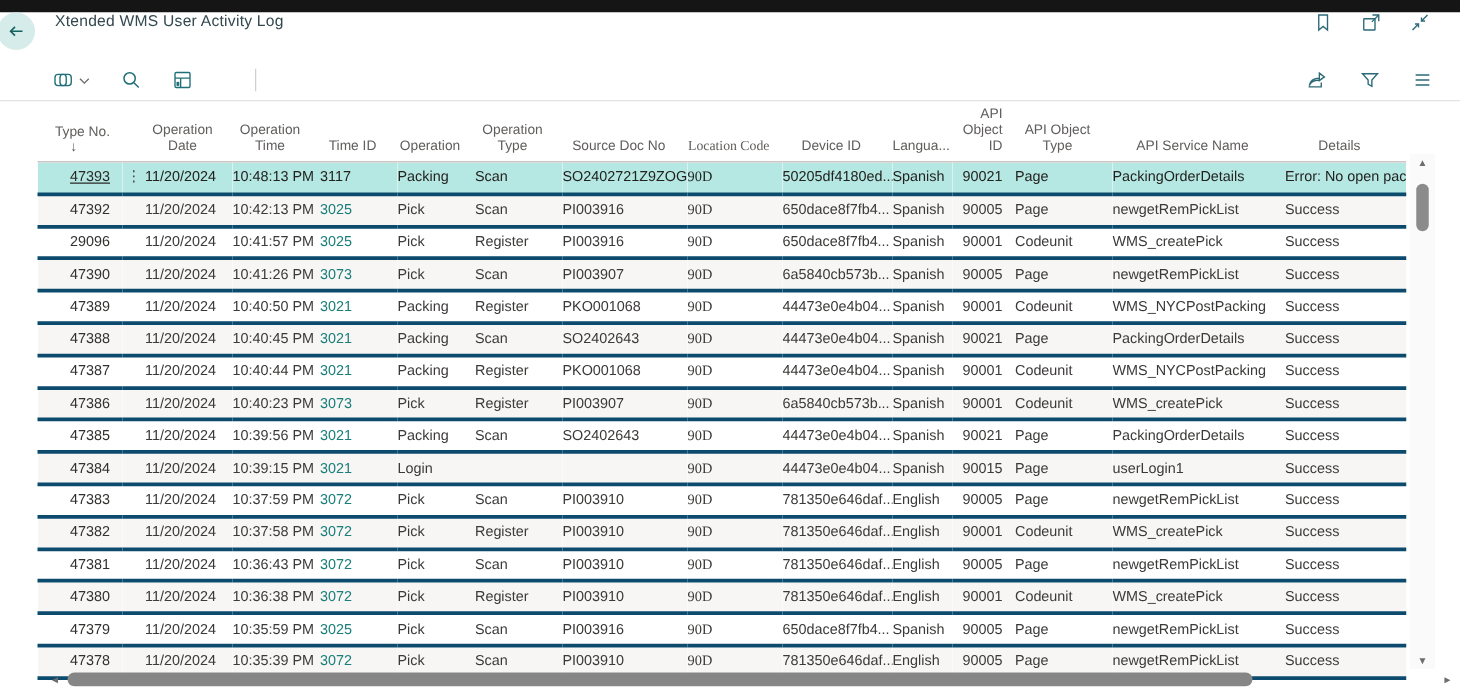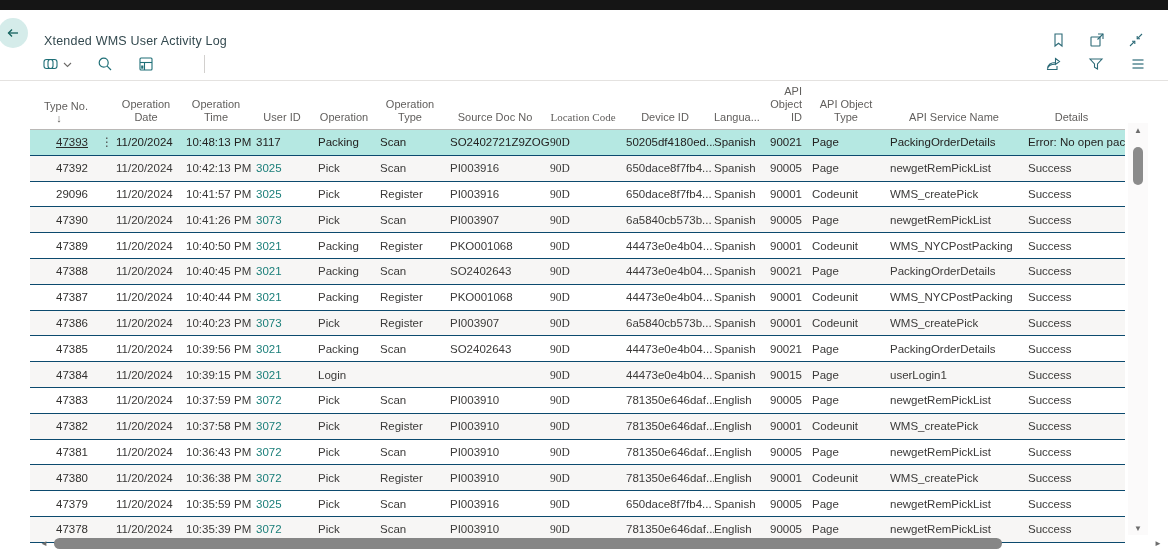--- a/index.html
+++ b/index.html
@@ -3,21 +3,21 @@
 <meta charset="utf-8">
 <style>
   * { margin:0; padding:0; box-sizing:border-box; }
   html,body { width:1168px; height:557px; overflow:hidden; background:#fff;
     font-family:"Liberation Sans","DejaVu Sans",sans-serif; }
   .screen { position:relative; width:1168px; height:557px; background:#fff; overflow:hidden; }
 
   .top-bar { height:10px; background:#151515; }
 
   
-  .page-header { height:38px; display:flex; align-items:flex-end; padding:0 18px 0 4px; background:#fff; }
+  .page-header { height:38px; display:flex; align-items:flex-start; padding:0 18px 0 4px; background:#fff; }
   .back-btn { width:30px; height:30px; border-radius:50%; background:#d5ecea; border:none;
     display:flex; align-items:center; justify-content:center; cursor:pointer; flex:0 0 auto; margin-left:-6px; }
   .page-title { font-size:12.5px; font-weight:400; color:#33494f; margin-left:16px; letter-spacing:.2px; }
   .header-actions { margin-left:auto; display:flex; align-items:center; gap:23px; padding-right:6px; }
   .icon-btn { background:none; border:none; padding:0; cursor:pointer; display:flex; align-items:center; }
 
   
   .toolbar { height:33px; display:flex; align-items:center; padding:0 18px 0 42px; background:#fff;
     border-bottom:1px solid #e4e2e0; }
   .toolbar-left { display:flex; align-items:center; gap:25px; }
@@ -28,21 +28,21 @@
   
   .grid-wrap { width:1125px; padding-left:30px; }
   table { border-collapse:collapse; table-layout:fixed; width:1095px; }
   th { vertical-align:bottom; padding:4px 10px 5px 0; font-weight:400; color:#605e5c;
     font-size:11px; line-height:13px; text-align:center; height:41px; overflow:hidden; }
   .th-label { white-space:pre-line; display:inline-block; }
   .sort-arrow { text-align:center; font-size:11px; line-height:11px; color:#605e5c; }
   thead tr { border-bottom:1px solid #bab8b6; }
   td { height:25.8px; font-size:11.5px; color:#3b3a39; padding:0 10px 0 0;
     white-space:nowrap; overflow:hidden; }
-  tbody tr { border-bottom:1px solid #0c4a6e; }
+  tbody tr { border-bottom:3px solid #0c4a6e; }
   tbody tr:nth-child(even) { background:#f7f6f5; }
   tbody tr.selected { background:#b5e8e2; }
   tbody tr.selected td { color:#232221; }
   .c-entry_no { width:68px; text-align:right; }
   .c-row_menu { width:18px; text-align:center; padding:0; }
   .c-operation_date { width:70px; }
   .c-operation_time { width:70px; }
   .c-login_id { width:62px; }
   .c-operation { width:62px; }
   .c-operation_type { width:70px; }
@@ -172,21 +172,21 @@
   <div class="grid-wrap">
     <table>
       <thead>
           <tr id="header-row">
             <th class="c-entry_no"><span class="th-label">Type No.</span><div class="sort-arrow">↓</div></th>
             <th class="c-row_menu"><span class="th-label"></span></th>
             <th class="c-operation_date"><span class="th-label">Operation
 Date</span></th>
             <th class="c-operation_time"><span class="th-label">Operation
 Time</span></th>
-            <th class="c-login_id"><span class="th-label">User ID</span></th>
+            <th class="c-login_id"><span class="th-label">Time ID</span></th>
             <th class="c-operation"><span class="th-label">Operation</span></th>
             <th class="c-operation_type"><span class="th-label">Operation
 Type</span></th>
             <th class="c-source_doc_no"><span class="th-label">Source Doc No</span></th>
             <th class="c-location_code"><span class="th-label">Location Code</span></th>
             <th class="c-device_id"><span class="th-label">Device ID</span></th>
             <th class="c-language"><span class="th-label">Langua...</span></th>
             <th class="c-api_object_id"><span class="th-label">API Object
 ID</span></th>
             <th class="c-api_object_type"><span class="th-label">API Object

